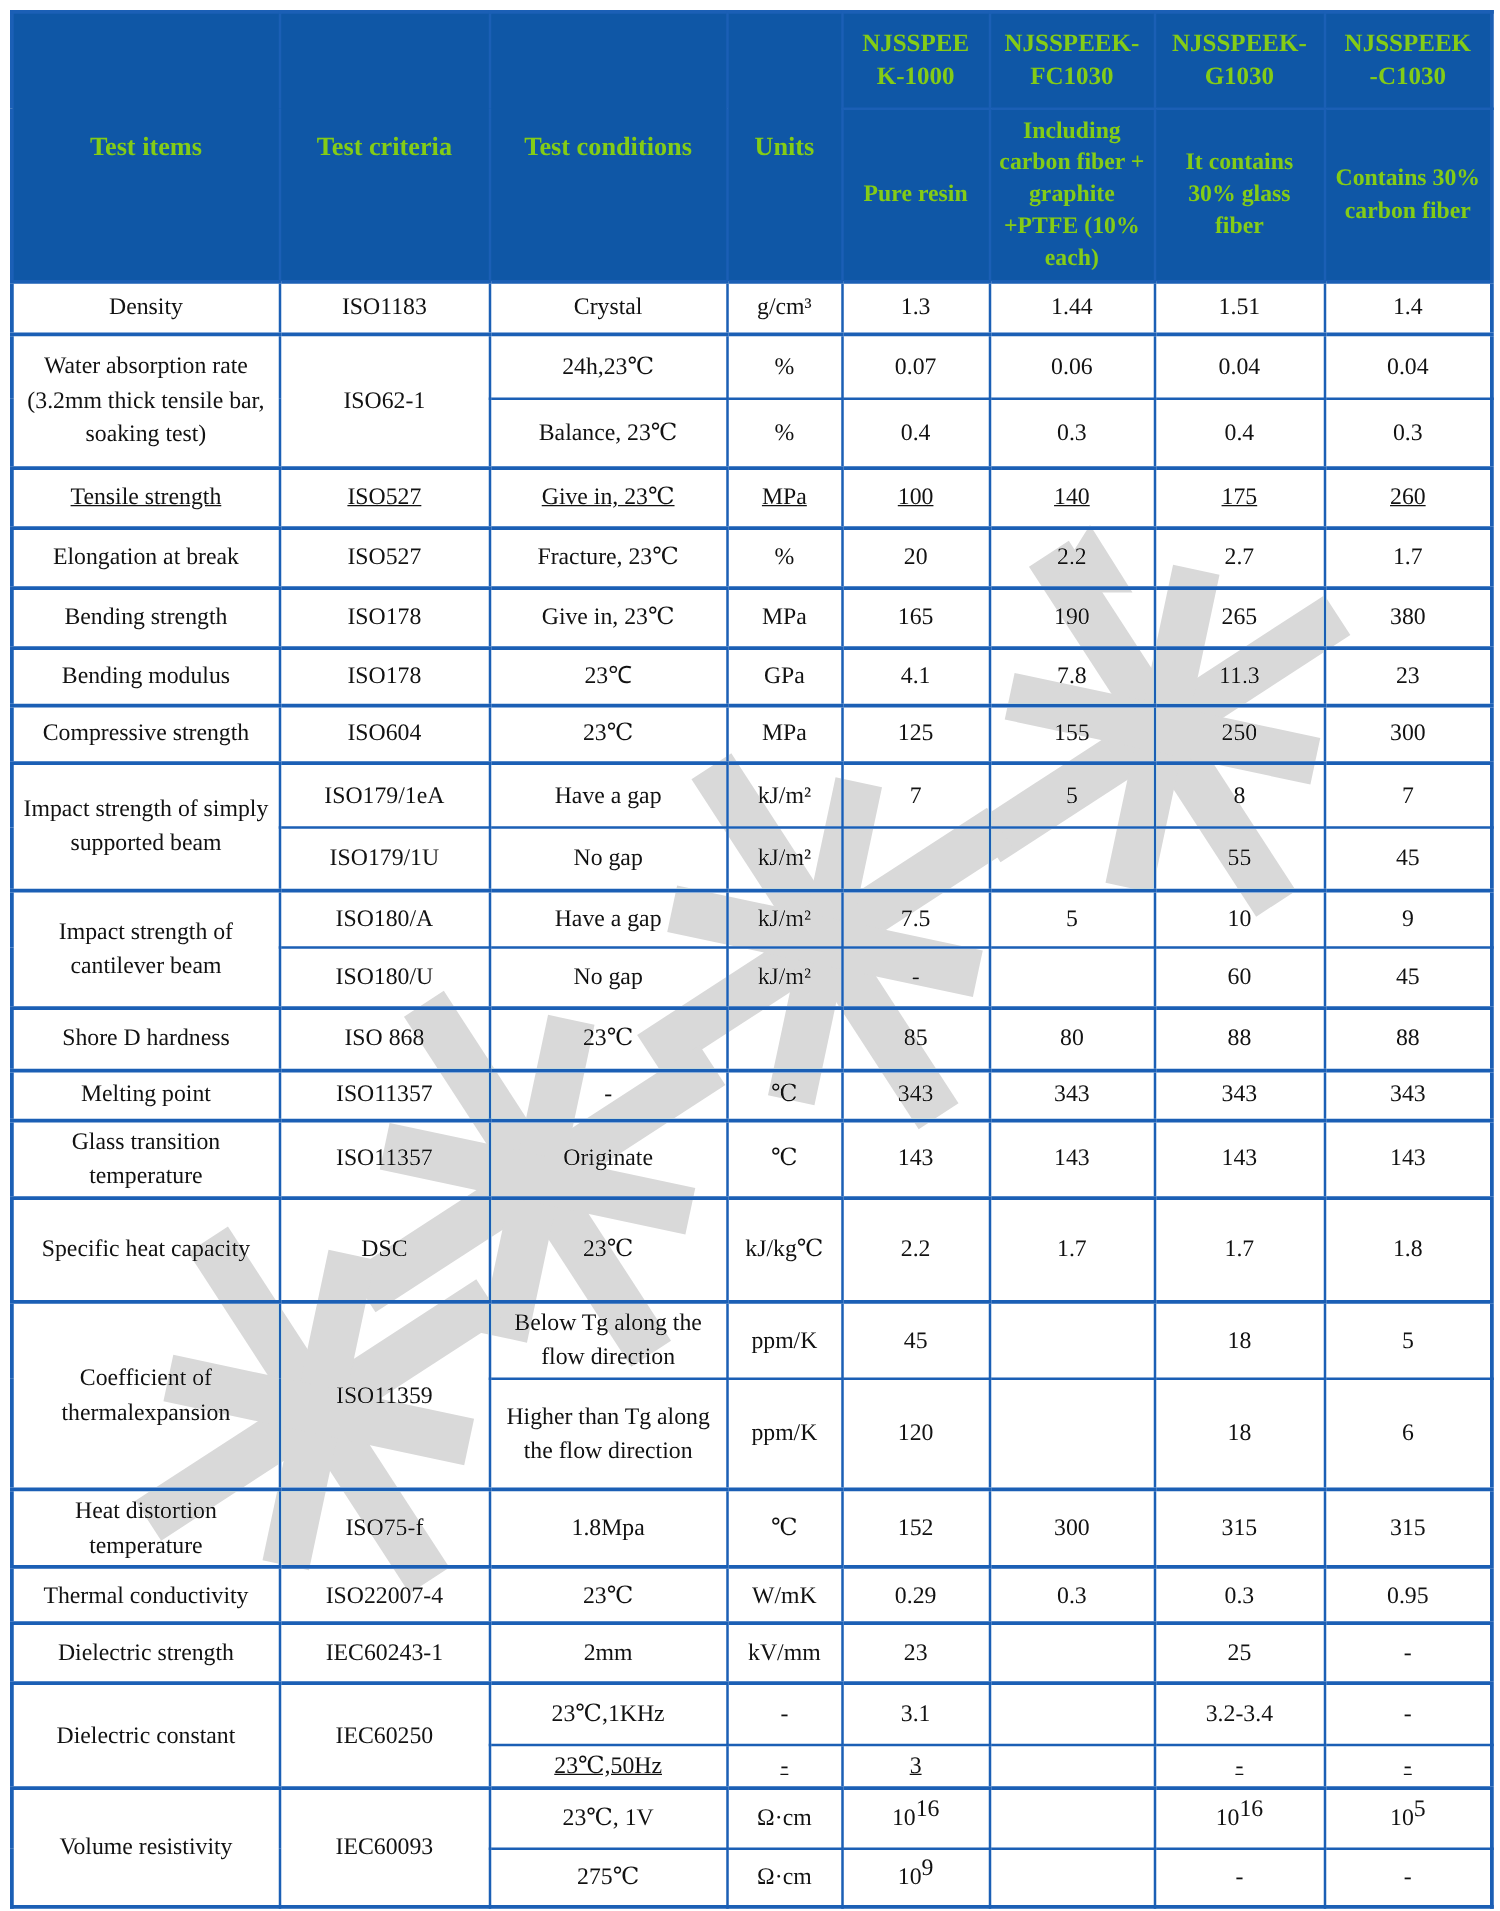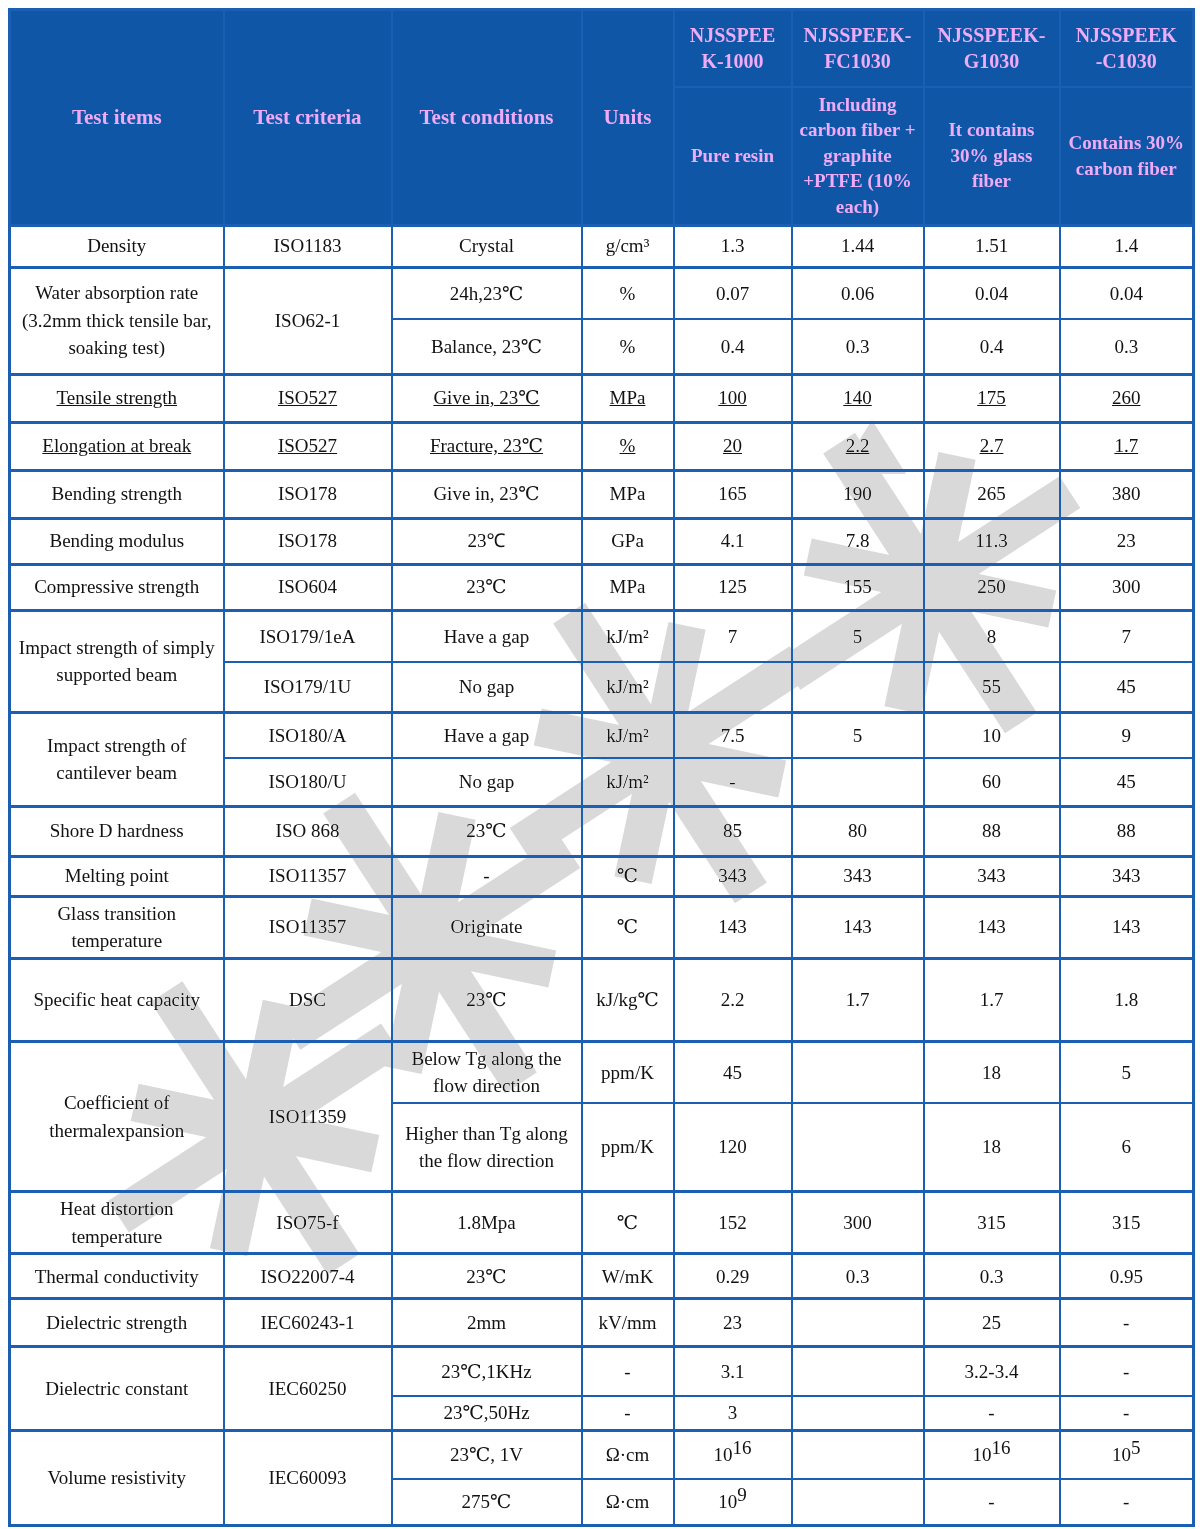--- a/index.html
+++ b/index.html
@@ -23,21 +23,21 @@
   }
   th,td{
     border:2px solid var(--border);
     text-align:center;vertical-align:middle;
     padding:2px 5px;
     font-size:19px;
     word-wrap:break-word;
   }
   thead th{
     background:var(--header-bg);
-    color:#f0abfc;font-weight:bold;
+    color:#84cc16;font-weight:bold;
   }
   thead tr.hrow-name{height:77px;}
   thead tr.hrow-desc{height:133px;}
   th.th-main{font-size:21px;}
   th.th-name{font-size:20px;white-space:pre-line;line-height:1.3;}
   th.th-desc{font-size:19px;line-height:1.35;padding:4px 6px;}
   tbody td{background:transparent;line-height:1.45;}
   tbody tr.grp td{border-top-width:3px;}
   td sup{font-size:19px;line-height:0;}
   
@@ -117,21 +117,21 @@
         <tr class="grp" style="height: 48px; text-decoration: underline;">
           <td>Tensile strength</td>
           <td>ISO527</td>
           <td>Give in, 23℃</td>
           <td>MPa</td>
           <td>100</td>
           <td>140</td>
           <td>175</td>
           <td>260</td>
         </tr>
-        <tr class="grp" style="height: 48px; text-decoration: underline;">
+        <tr class="grp" style="height: 48px;">
           <td>Elongation at break</td>
           <td>ISO527</td>
           <td>Fracture, 23℃</td>
           <td>%</td>
           <td>20</td>
           <td>2.2</td>
           <td>2.7</td>
           <td>1.7</td>
         </tr>
         <tr class="grp" style="height: 48px;">
@@ -293,21 +293,21 @@
         <tr class="grp" style="height: 49px;">
           <td rowspan="2">Dielectric constant</td>
           <td rowspan="2">IEC60250</td>
           <td>23℃,1KHz</td>
           <td>-</td>
           <td>3.1</td>
           <td></td>
           <td>3.2-3.4</td>
           <td>-</td>
         </tr>
-        <tr class="sub" style="height: 32px;">
+        <tr class="sub" style="height: 32px; text-decoration: underline;">
           <td>23℃,50Hz</td>
           <td>-</td>
           <td>3</td>
           <td></td>
           <td>-</td>
           <td>-</td>
         </tr>
         <tr class="grp" style="height: 49px;">
           <td rowspan="2">Volume resistivity</td>
           <td rowspan="2">IEC60093</td>

